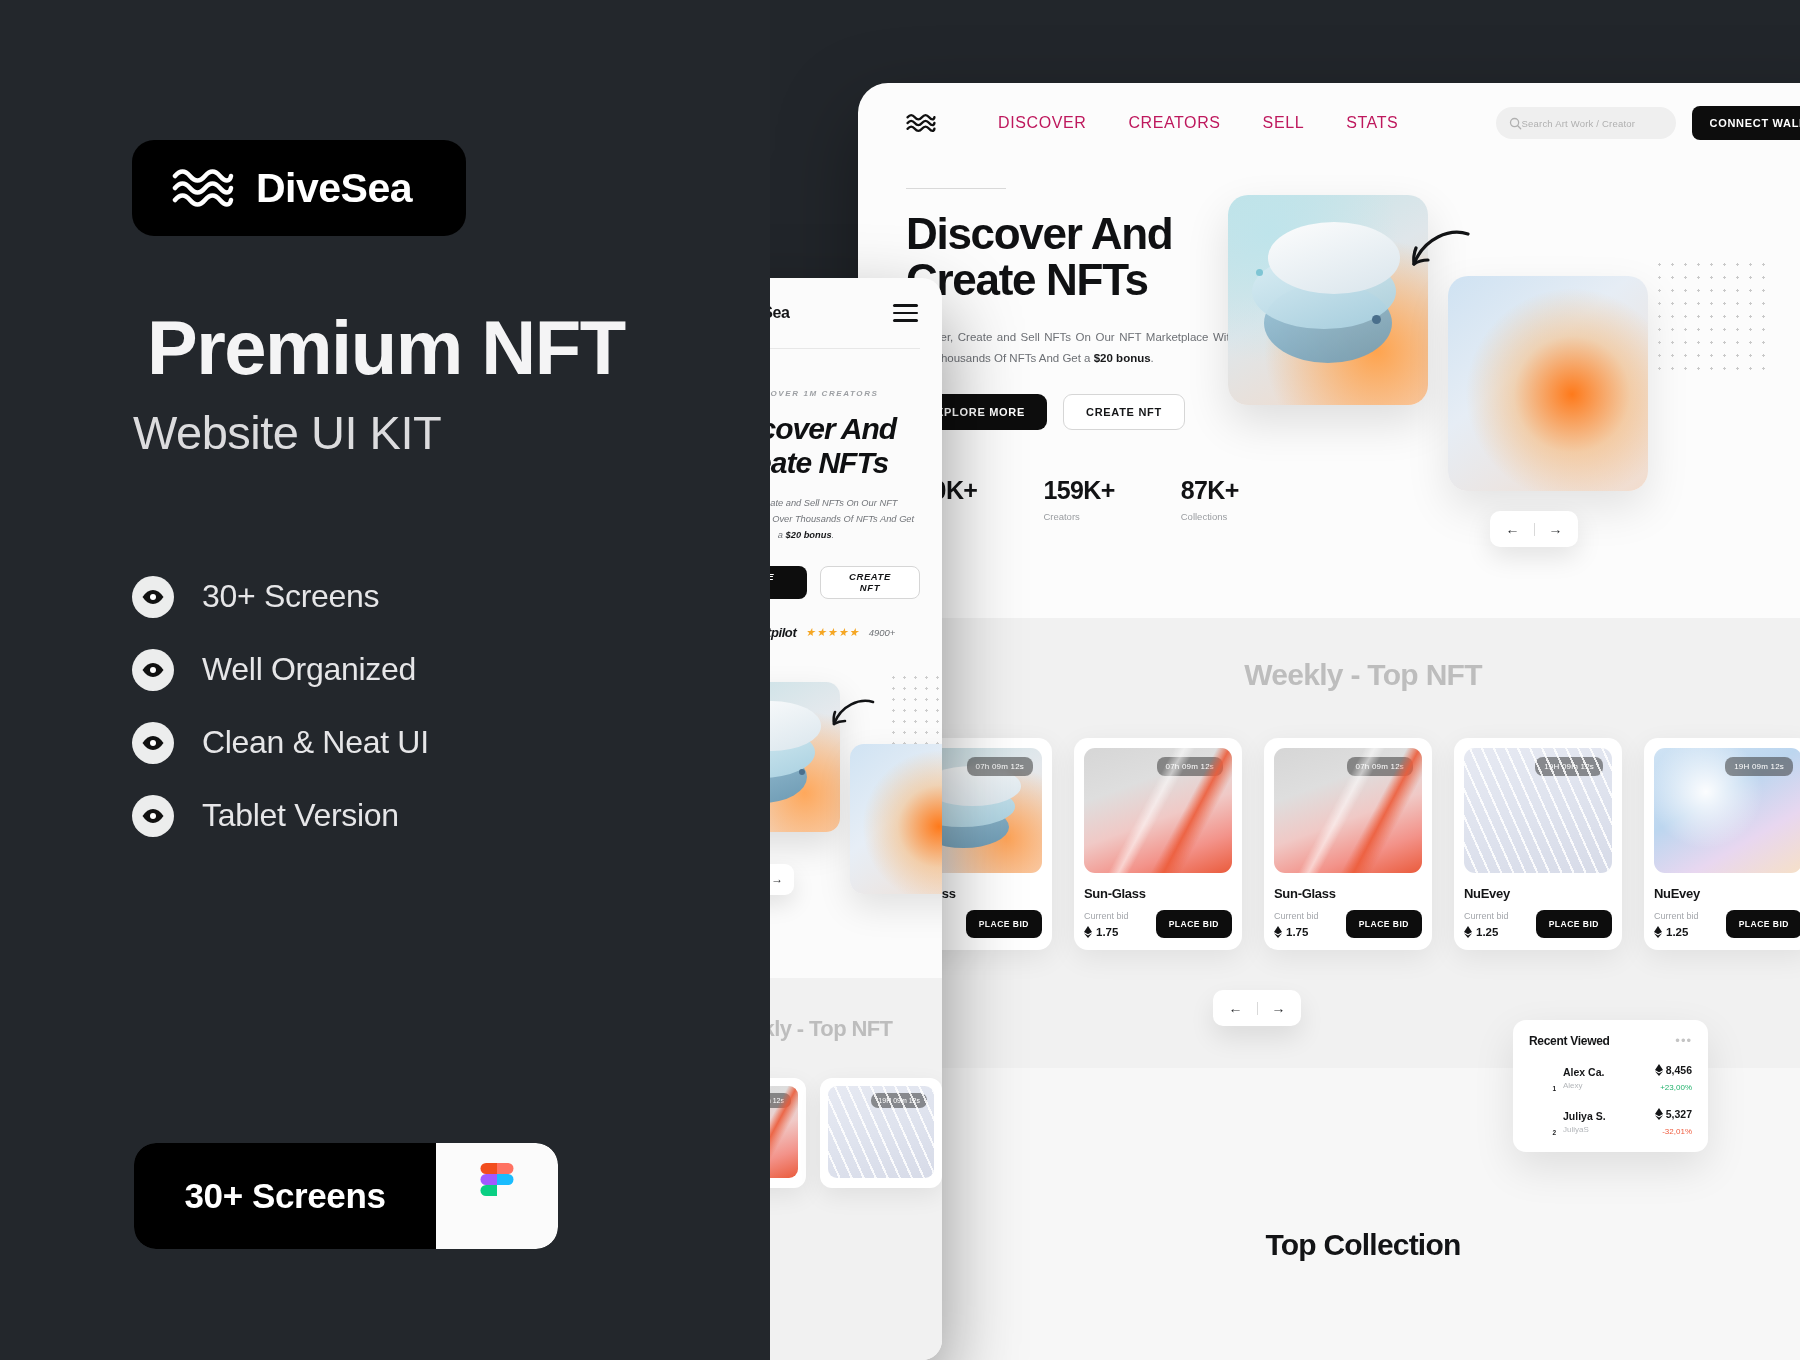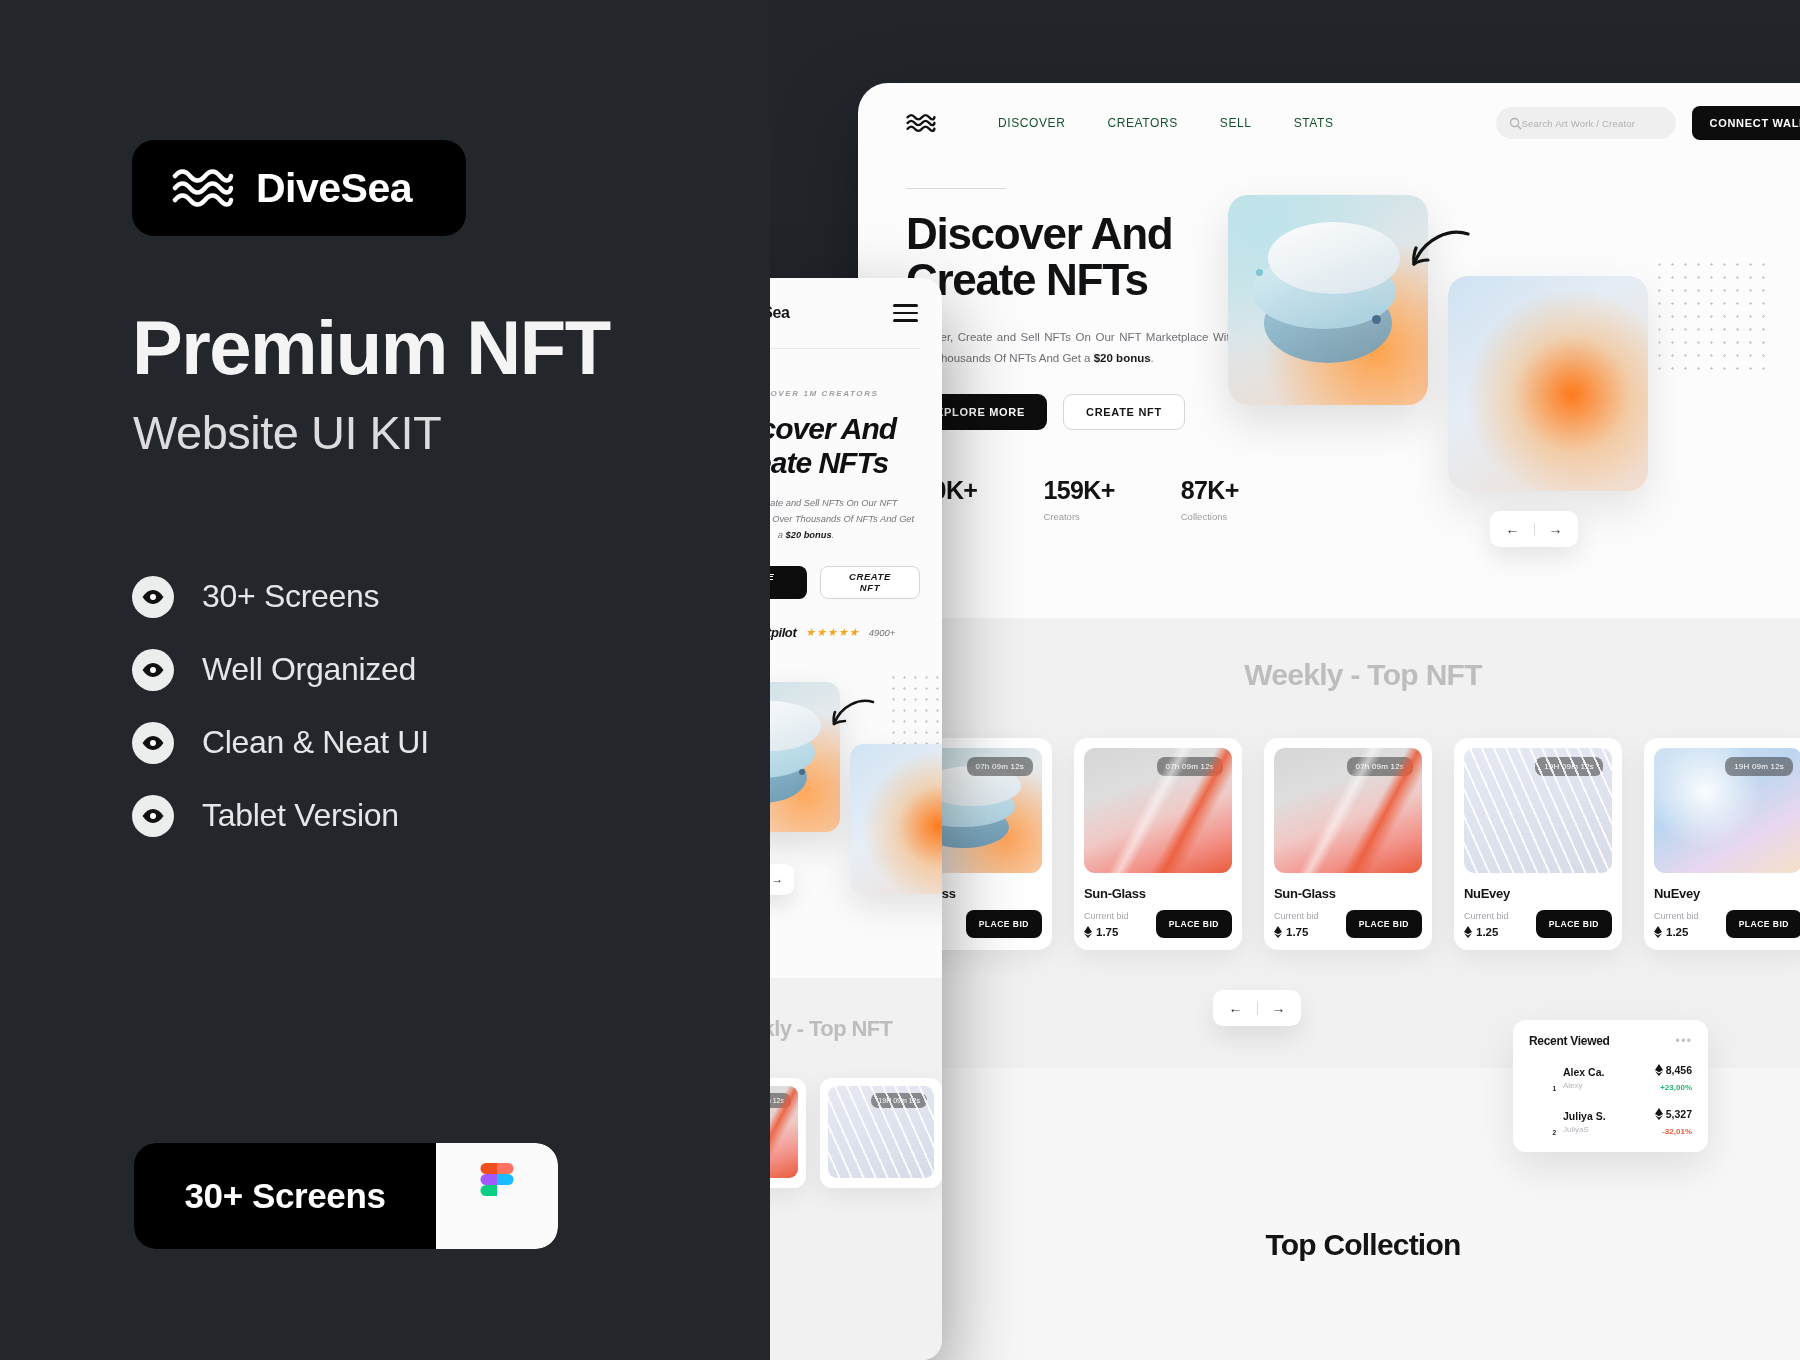--- a/index.html
+++ b/index.html
@@ -21,21 +21,21 @@
     width:334px; height:96px;
     background:#000; border-radius:22px;
     display:flex; align-items:center; gap:22px;
     padding-left:40px;
   }
   .wave-icon{ width:62px; height:46px; display:block; }
   .logo-text{
     color:#fff; font-size:41px; font-weight:700; letter-spacing:-0.5px;
   }
   .headline{
-    position:absolute; left:132px; top:310px;
+    position:absolute; left:147px; top:310px;
     color:#f4f4f5; font-size:76px; font-weight:700; letter-spacing:-1.5px;
     line-height:1.0;
   }
   .subheadline{
     position:absolute; left:133px; top:405px;
     color:#dcdcde; font-size:47px; font-weight:400; letter-spacing:-0.5px;
   }
 
   .feature-list{ position:absolute; left:132px; top:560px; }
   .feature-row{
@@ -83,21 +83,21 @@
     box-shadow:0 30px 80px rgba(0,0,0,.35);
     z-index:1;
   }
   .d-nav{
     position:absolute; left:0; top:0; width:100%; height:80px;
     display:flex; align-items:center; padding:0 28px 0 48px; gap:0;
   }
   .d-wave{ width:30px; height:22px; display:block; }
   .d-nav-links{ display:flex; gap:42px; margin-left:62px; }
   .d-nav-link{
-    font-size:12px; font-weight:500; color:#14532d; letter-spacing:.6px;
+    font-size:16px; font-weight:500; color:#be185d; letter-spacing:.6px;
   }
   .d-search{
     margin-left:auto; width:180px; height:32px; background:#efefef;
     border-radius:16px; display:flex; align-items:center; gap:0; padding:0 13px;
   }
   .d-search-ico{ width:13px; height:13px; flex:0 0 13px; display:block; }
   .d-search-ph{ font-size:9.5px; color:#b0b0b0; letter-spacing:.2px; }
   .d-wallet{
     margin-left:16px; background:#0d0d0d; color:#fff;
     height:34px; border-radius:8px; display:flex; align-items:center;
@@ -303,21 +303,21 @@
   .rv-c2{ background:radial-gradient(circle at 38% 34%, #cfe0f5 0%, #93a9d8 42%, #8fc4c2 100%); }
   .rv-rank{
     position:absolute; right:-4px; bottom:-2px;
     font-size:6.5px; font-weight:700; color:#1b1c1e;
   }
   .rv-mid{ flex:1; }
   .rv-name{ font-size:10.5px; font-weight:700; color:#141517; }
   .rv-user{ font-size:8px; color:#b3b6ba; margin-top:3px; }
   .rv-right{ text-align:right; }
   .rv-amt{ font-size:10.5px; font-weight:700; color:#141517; display:flex; align-items:center; justify-content:flex-end; gap:3px;}
-  .rv-chg{ font-size:8px; margin-top:7px; font-weight:700; }
+  .rv-chg{ font-size:8px; margin-top:7px; font-weight:400; }
   .up{ color:#23b26d; } .down{ color:#ef5a3c; }
 
   
   .mobile-mock{
     position:absolute; left:670px; top:278px;
     width:272px; height:1082px;
     background:#fbfbfb; border-radius:20px;
     overflow:hidden;
     box-shadow:0 34px 80px rgba(0,0,0,.42);
     z-index:4;

